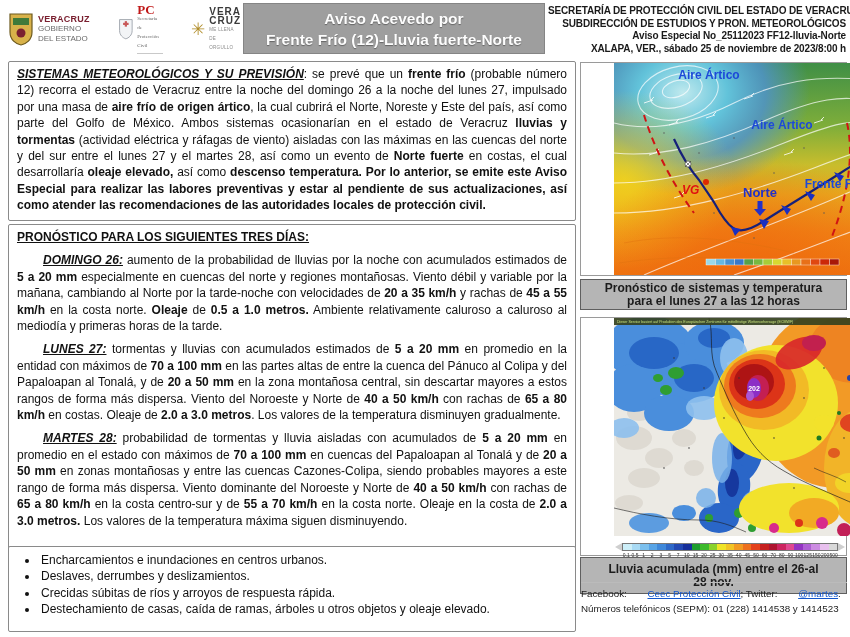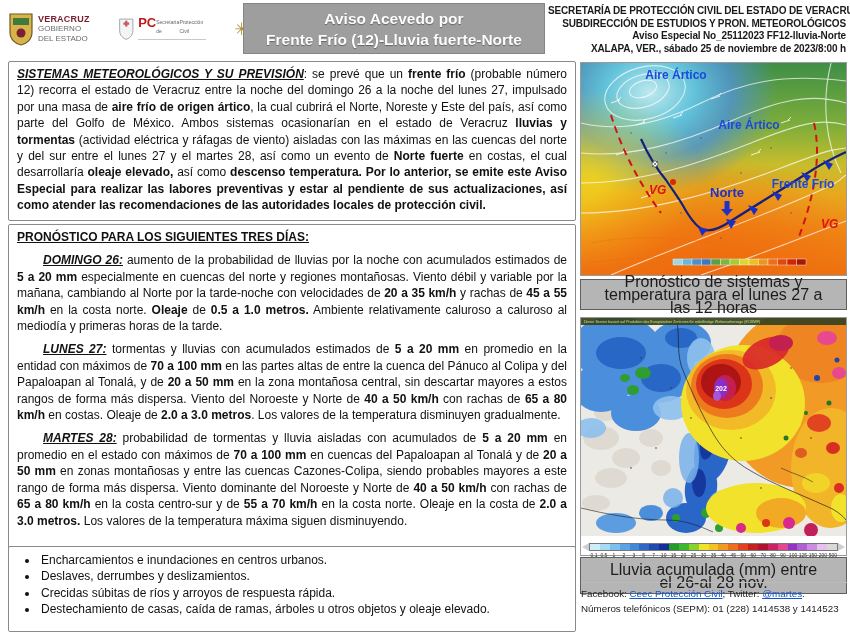--- a/index.html
+++ b/index.html
@@ -5,21 +5,21 @@
   * { margin:0; padding:0; box-sizing:border-box; }
   html,body { background:#ffffff; }
   body { font-family:"Liberation Sans", sans-serif; color:#111; }
   .page { position:relative; width:850px; height:637px; background:#fff; overflow:hidden; }
 
   
   .logos { position:absolute; left:8px; top:6px; width:232px; height:46px; display:flex; align-items:center; gap:28px; }
   .logo { display:flex; align-items:center; gap:4px; }
   .lg1-txt div:first-child { font-size:9px; font-weight:bold; color:#7a2030; letter-spacing:.2px; }
   .lg1-txt div { font-size:8px; color:#6a6a6a; line-height:10px; }
-  .lg2-col { display:flex; flex-direction:row; line-height:9px; border-bottom:1px solid #c9c9c9; padding-bottom:3px; }
+  .lg2-col { display:flex; flex-direction:column; line-height:9px; border-bottom:1px solid #c9c9c9; padding-bottom:3px;font-family:Liberation Serif, serif; }
   .lg2-pc { font-size:13px; font-weight:bold; color:#c01818; }
   .lg2-sm { font-size:5px; color:#666; }
   .lg3-orn { font-size:17px; color:#b08c28; line-height:17px; }
   .lg3-col { line-height:9px; }
   .lg3-vc { font-size:10px; font-weight:bold; color:#3a3a3a; letter-spacing:1px; }
   .lg3-tag { font-size:4.5px; color:#8a8a8a; letter-spacing:.3px; }
 
   .title-box { position:absolute; left:243px; top:3px; width:302px; height:51px; background:#9e9e9e; border:1px solid #858585;
                display:flex; flex-direction:column; justify-content:center; align-items:center; }
   .title-box div { color:#fdfdfd; font-weight:bold; font-size:15.5px; line-height:21px; text-shadow:0 1px 1px #646464; white-space:nowrap; }
@@ -33,29 +33,29 @@
   .box2 { top:224px; height:370px; }
   .box3 { top:546px; height:86px; }
   .just { text-align:justify; }
   .box p, .box ul { font-size:12px; line-height:16.4px; }
   .b { font-weight:bold; }
   .u { text-decoration:underline;font-style:italic; }
   .ptitle { font-weight:bold; text-decoration:underline; margin-bottom:6px; }
   .day { text-indent:26px; margin-top:7px; }
   .box3 ul { margin:1px 0 0 6px; padding-left:16px; }
   .box3 li { padding-left:2px; }
-  .lnk { color:#1155cc; text-decoration:underline; }
+  .lnk { color:#1155cc; text-decoration:underline;margin-left:18px; }
 
   
-  .mapwrap { position:absolute; left:580px; width:267px; border:1px solid #9a9a9a; background:#fff; }
+  .mapwrap { position:absolute; left:580px; width:267px; border:1px solid #9a9a9a; background:#fff;padding-left:33px; }
   .map1wrap { top:62px; height:214px; }
   .map2wrap { top:317px; height:239px; }
   .cap { position:absolute; left:580px; width:267px; background:#b5b5b5; border:1px solid #5f5f5f;
          display:flex; align-items:center; justify-content:center; text-align:center;
-         font-size:16px; font-weight:normal; color:#1c1c1c; line-height:13px; padding:1px 22px; }
+         font-size:12px; font-weight:bold; color:#1c1c1c; line-height:13px; padding:1px 22px; }
   .cap1 { top:279px; height:31px; }
   .cap2 { top:557px; height:37px; }
 
   .scalebar { display:flex; align-items:center; height:10px; margin-top:2px; padding:0 1px; }
   .sarrow-l { width:0; height:0; border-top:4px solid transparent; border-bottom:4px solid transparent; border-right:7px solid #cfcfcf; }
   .sarrow-r { width:0; height:0; border-top:4px solid transparent; border-bottom:4px solid transparent; border-left:7px solid #cfcfcf; }
   .cells { flex:1; display:flex; height:8px; border:0.5px solid #777; }
   .scell { flex:1; }
   .slabels { display:flex; padding:0 8px; }
   .slabel { flex:1; font-size:5px; color:#333; text-align:center; line-height:7px; }

